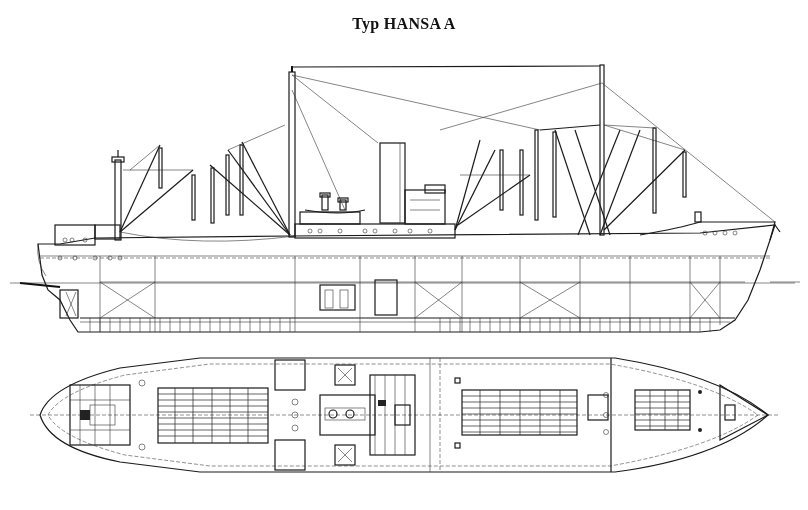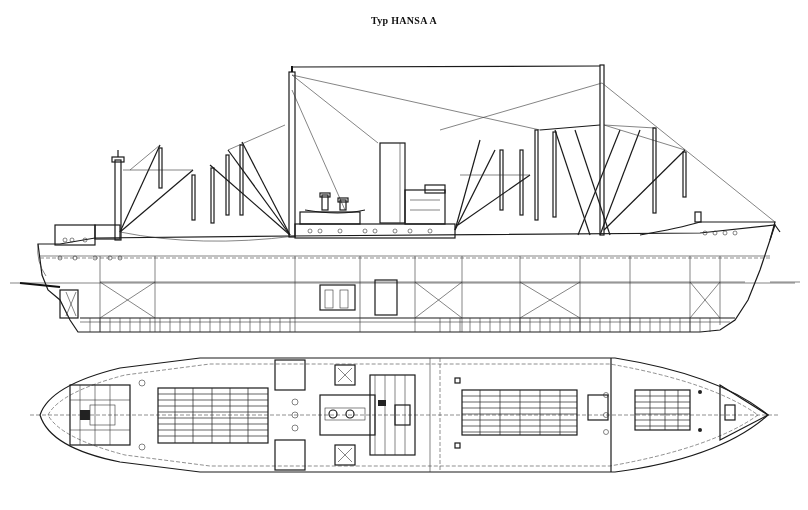--- a/index.html
+++ b/index.html
@@ -1,17 +1,17 @@
 <!DOCTYPE html>
 <html><head>
 <meta charset="utf-8">
 <style>
   html,body{margin:0;padding:0;background:#ffffff;}
   body{width:808px;height:510px;position:relative;overflow:hidden;font-family:"Liberation Serif",serif;}
-  #title{position:absolute;left:0;width:808px;top:15px;text-align:center;font-size:10px;font-weight:bold;color:#111;letter-spacing:0.3px;}
+  #title{position:absolute;left:0;width:808px;top:15px;text-align:center;font-size:16px;font-weight:bold;color:#111;letter-spacing:0.3px;}
   svg{position:absolute;left:0;top:0;}
   .ln{stroke:#1a1a1a;fill:none;stroke-width:1.2;}
   .thin{stroke:#333;fill:none;stroke-width:0.6;}
   .dash{stroke:#444;fill:none;stroke-width:0.6;stroke-dasharray:4 2;}
   .thick{stroke:#111;fill:none;stroke-width:2;}
   .fill{fill:#222;stroke:none;}
   .hatch{stroke:#222;stroke-width:0.7;}
 </style>
 </head>
 <body>

